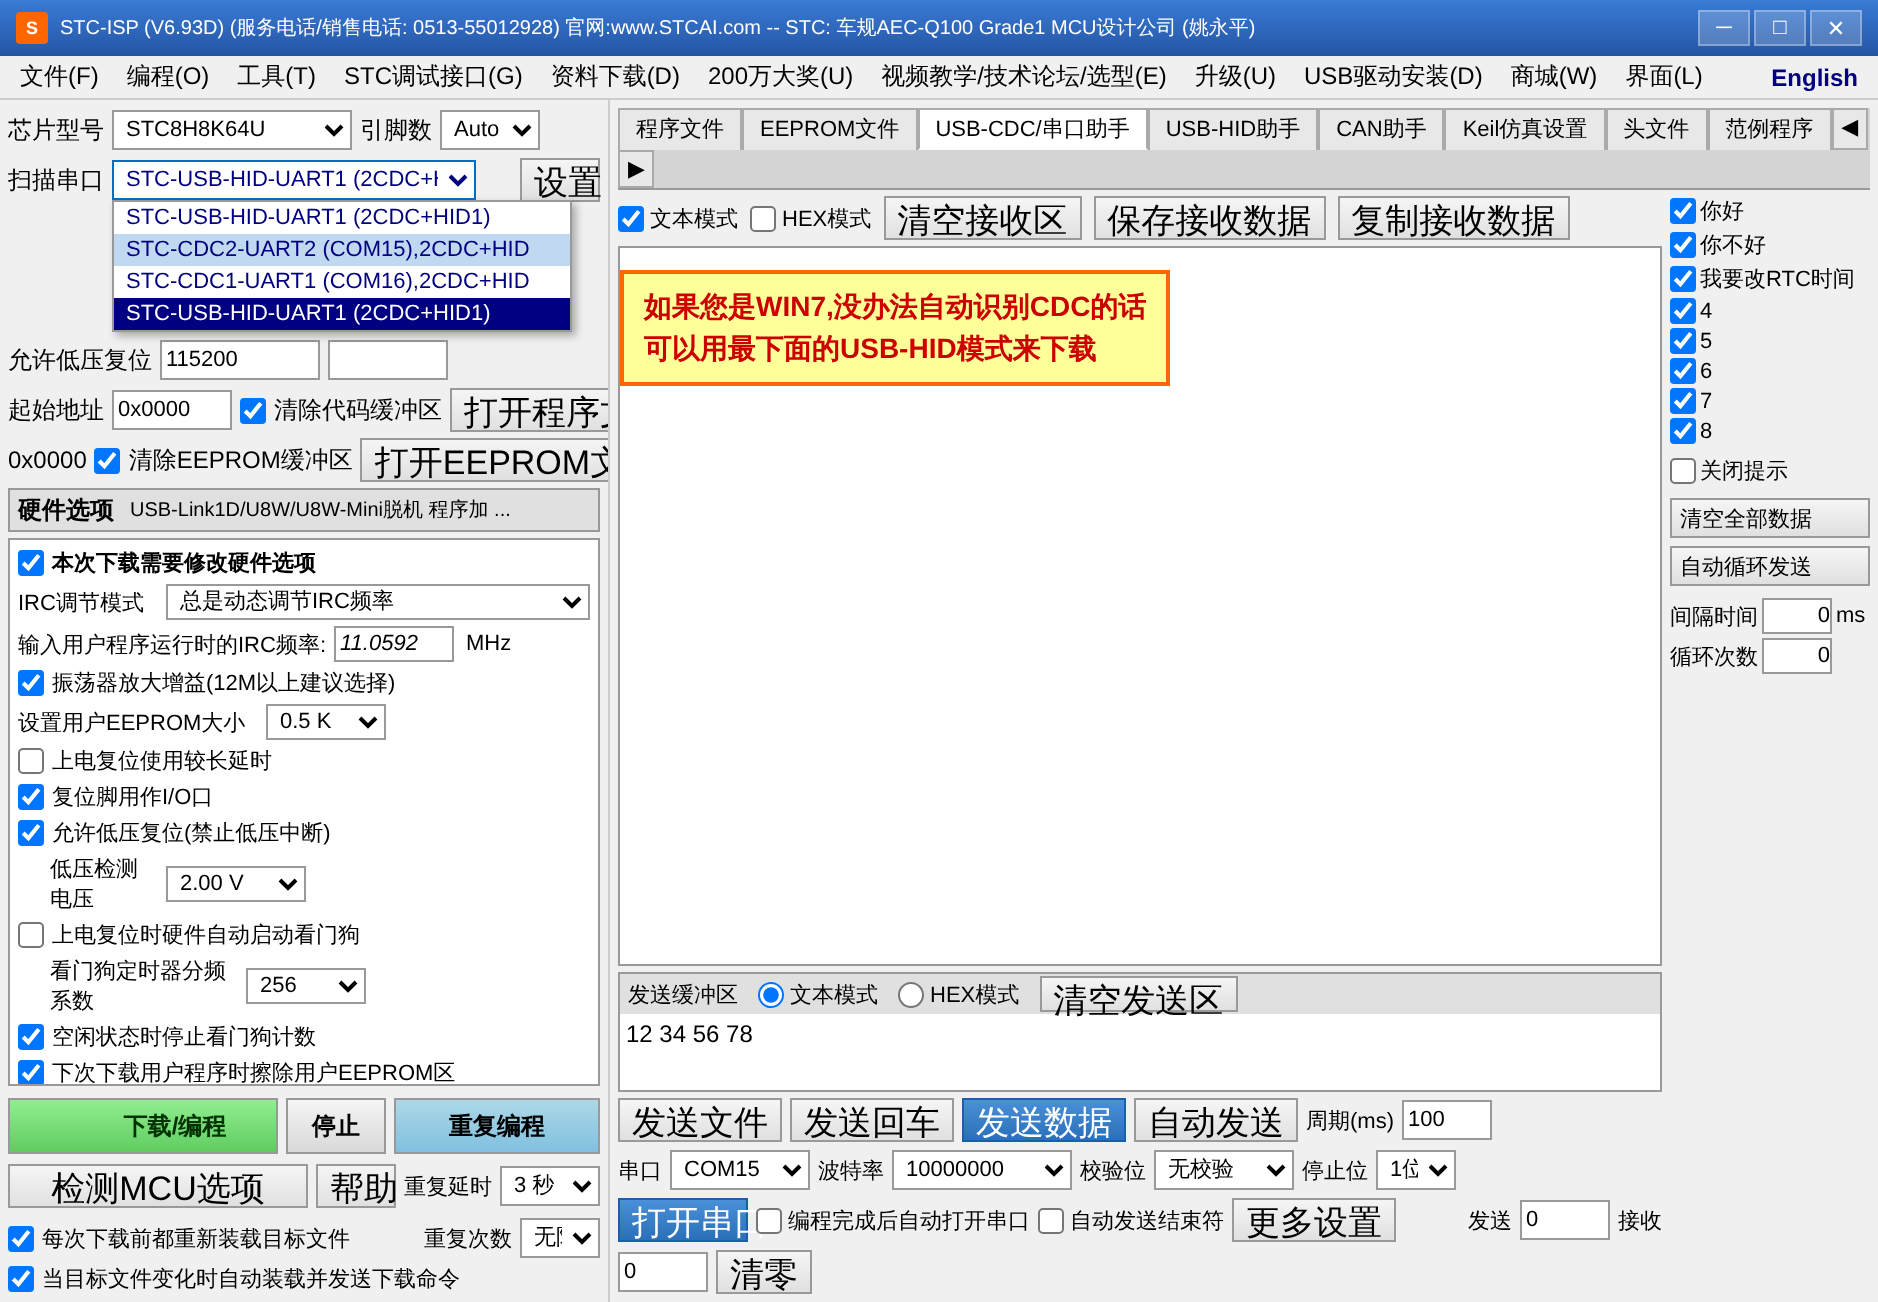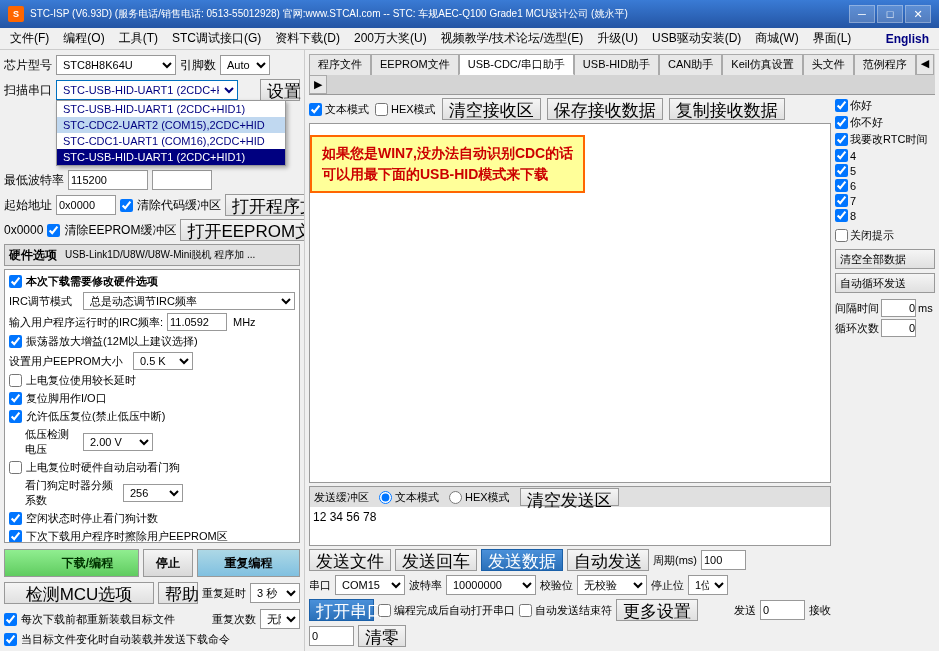--- a/index.html
+++ b/index.html
@@ -432,21 +432,21 @@
           <div class="dropdown-list-item">STC-USB-HID-UART1 (2CDC+HID1)</div>
           <div class="dropdown-list-item highlighted">STC-CDC2-UART2 (COM15),2CDC+HID</div>
           <div class="dropdown-list-item">STC-CDC1-UART1 (COM16),2CDC+HID</div>
           <div class="dropdown-list-item selected">STC-USB-HID-UART1 (2CDC+HID1)</div>
         </div>
       </div>
       <button class="btn" style="width:40px;">设置</button>
     </div>
 
     <div class="field-row" style="margin-top: 65px;">
-      <span class="field-label">最低波特率</span>
+      <span class="field-label">允许低压复位</span>
       <input class="field-input" style="width: 80px;" value="115200">
       <input class="field-input" style="width: 60px;" value="">
     </div>
 
     <div class="field-row">
       <span class="field-label">起始地址</span>
       <input class="field-input" style="width: 60px;" value="0x0000">
       <input type="checkbox" checked="" style="">
       <span class="field-label">清除代码缓冲区</span>
       <button class="btn" style="margin-left:auto;">打开程序文件</button>
@@ -471,21 +471,21 @@
           <span style="font-weight:bold; font-size:11px;">本次下载需要修改硬件选项</span>
         </div>
         <div class="hw-row">
           <span style="width:70px; font-size:11px;">IRC调节模式</span>
           <select class="hw-select" style="flex:1;">
             <option>总是动态调节IRC频率</option>
           </select>
         </div>
         <div class="hw-row">
           <span style="font-size:11px;">输入用户程序运行时的IRC频率:</span>
-          <input class="hw-select" style="width: 60px;" value="11.0592">
+          <input class="hw-select" style="width: 60px; font-style: italic;" value="11.0592">
           <span style="font-size:11px; margin-left:2px;">MHz</span>
         </div>
         <div class="hw-row">
           <input type="checkbox" checked="" style="">
           <span style="font-size:11px;">振荡器放大增益(12M以上建议选择)</span>
         </div>
         <div class="hw-row">
           <span style="font-size:11px; width:120px;">设置用户EEPROM大小</span>
           <select class="hw-select" style="width:60px;">
             <option>0.5 K</option>

